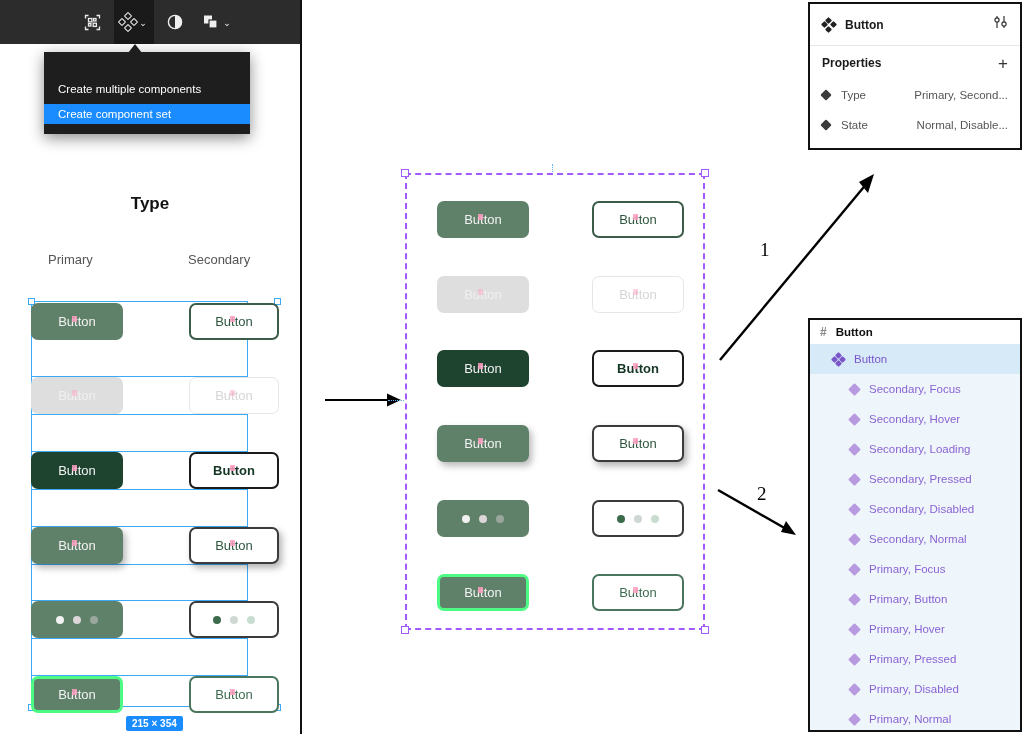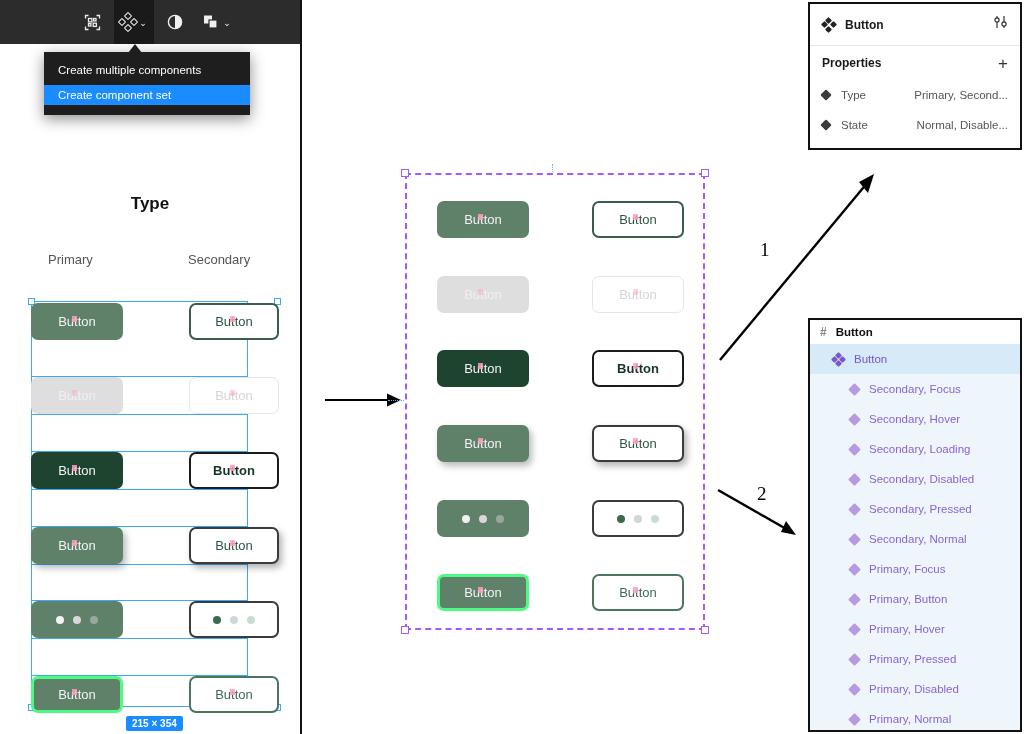--- a/index.html
+++ b/index.html
@@ -280,21 +280,21 @@
         <svg width="17" height="16" viewBox="0 0 17 16" aria-hidden="true">
           <rect x="1" y="1.5" width="8" height="8" fill="#f0f0f0"></rect>
           <rect x="6" y="6" width="8" height="8" fill="#f0f0f0" stroke="#2c2c2c" stroke-width="1.2"></rect>
         </svg>
         <span class="chev">⌄</span>
       </div>
     </div>
 
     <div class="menu-pointer"></div>
     <div class="menu">
-      <div class="menu-item" style="margin-top:1px;align-items:center;">
+      <div class="menu-item" style="margin-top:20px;align-items:center;">
         <span class="mi-label">Create multiple components</span>
         <span class="mi-short"></span>
       </div>
       <div class="menu-item sel" style="margin-top:5px;">
         <span class="mi-label">Create component set</span>
         <span class="mi-short"></span>
       </div>
     </div>
 
     <div class="canvas-left">
@@ -517,28 +517,28 @@
     <div class="layer-row variant">
       <span class="var-diamond"></span>
       <span class="lr-label">Secondary, Hover</span>
     </div>
     <div class="layer-row variant">
       <span class="var-diamond"></span>
       <span class="lr-label">Secondary, Loading</span>
     </div>
     <div class="layer-row variant">
       <span class="var-diamond"></span>
+      <span class="lr-label">Secondary, Pressed</span>
+    </div>
+    <div class="layer-row variant">
+      <span class="var-diamond"></span>
       <span class="lr-label">Secondary, Disabled</span>
     </div>
     <div class="layer-row variant">
       <span class="var-diamond"></span>
-      <span class="lr-label">Secondary, Pressed</span>
-    </div>
-    <div class="layer-row variant">
-      <span class="var-diamond"></span>
       <span class="lr-label">Secondary, Normal</span>
     </div>
     <div class="layer-row variant">
       <span class="var-diamond"></span>
       <span class="lr-label">Primary, Focus</span>
     </div>
     <div class="layer-row variant">
       <span class="var-diamond"></span>
       <span class="lr-label">Primary, Button</span>
     </div>

